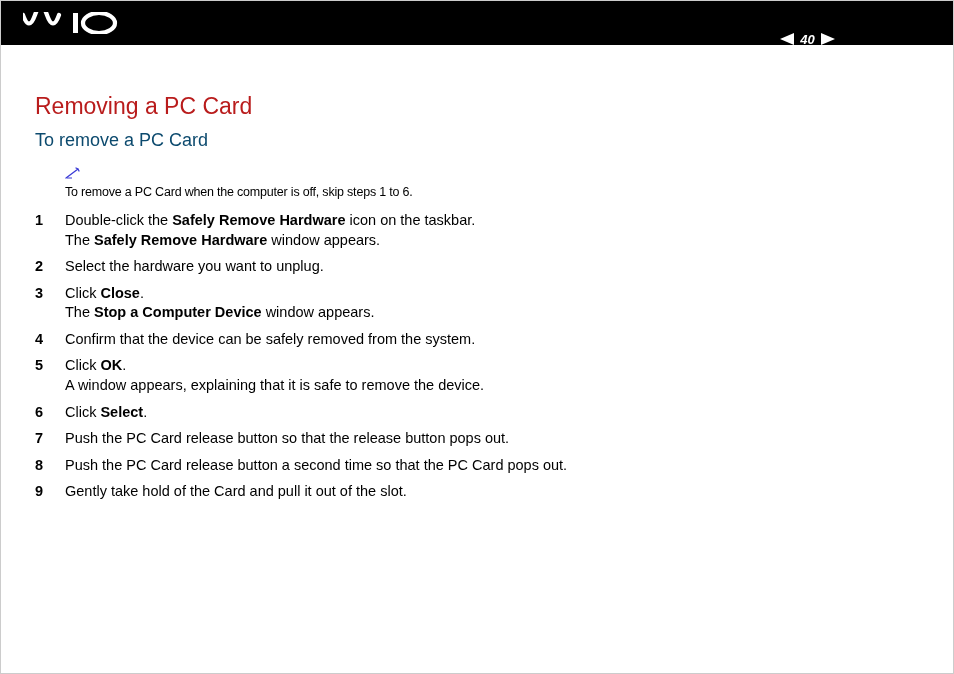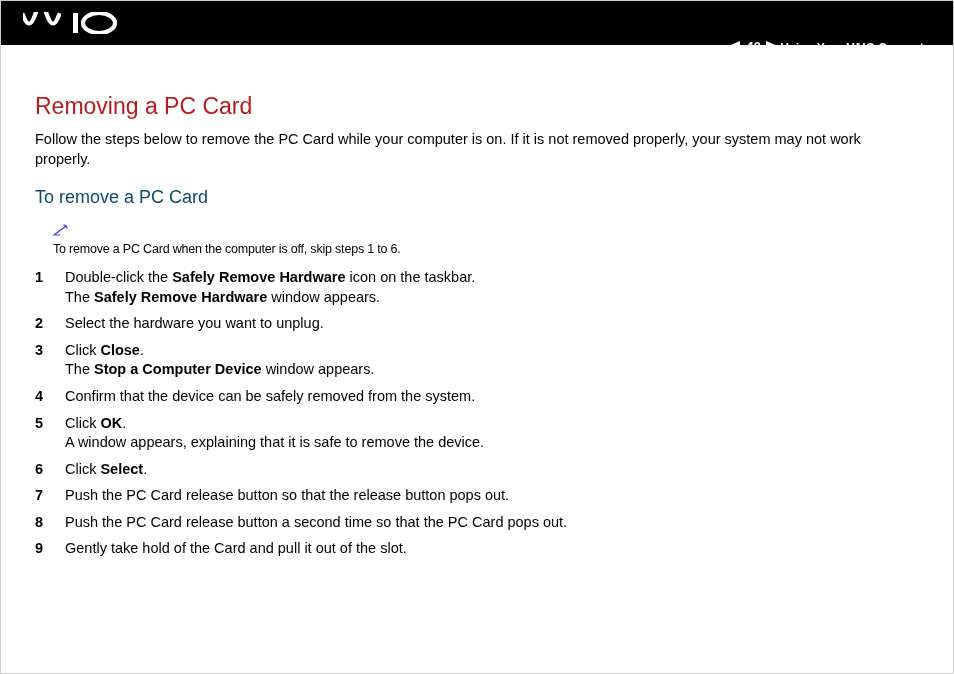--- a/index.html
+++ b/index.html
@@ -20,21 +20,21 @@
     padding: 0 18px 0 22px;
     color: #fff;
   }
   .logo {
     display: flex;
     align-items: center;
   }
   .logo svg { display:block; }
   .header-right {
     display: flex;
-    flex-direction: row;
+    flex-direction: column;
     align-items: flex-start;
     gap: 0px;
     margin-top: 48px;
   }
   .nav-row {
     display: flex;
     align-items: center;
     gap: 6px;
     font-size: 12px;
     font-style: italic;
@@ -70,21 +70,21 @@
     line-height: 1.35;
     margin-bottom: 18px;
   }
   .sub-heading {
     color: #0c4a6e;
     font-size: 18px;
     font-weight: normal;
     margin-bottom: 14px;
   }
   .note-block {
-    margin-left: 18px;
+    margin-left: 30px;
     margin-bottom: 12px;
   }
   .note-icon {
     color: #3b3bd6;
     font-size: 14px;
   }
   .note-icon svg { display:inline-block; vertical-align:baseline; }
   .note-text {
     font-size: 12.5px;
     font-family: Arial, Helvetica, sans-serif;
@@ -136,21 +136,20 @@
             <polygon points="0,0 0,12 14,6" fill="#fff"></polygon>
           </svg>
       </span>
     </div>
     <div class="section-label">Using Your VAIO Computer</div>
   </div>
 </div>
 
 <div class="content">
   <h1 class="main-heading">Removing a PC Card</h1>
-  <p class="intro">Follow the steps below to remove the PC Card while your computer is on. If it is not removed properly, your system may not work properly.</p>
   <h2 class="sub-heading">To remove a PC Card</h2>
 
   <div class="note-block">
     <span class="note-icon">
       <svg width="16" height="12" viewBox="0 0 16 12">
         <path d="M1 11 L13 2 M13 2 L11 1 M13 2 L14 4" stroke="#3b3bd6" stroke-width="1.3" fill="none" stroke-linecap="round"></path>
         <path d="M2 11 L7 11" stroke="#3b3bd6" stroke-width="1" fill="none"></path>
       </svg>
     </span>
     <div class="note-text n-text">To remove a PC Card when the computer is off, skip steps 1 to 6.</div>

